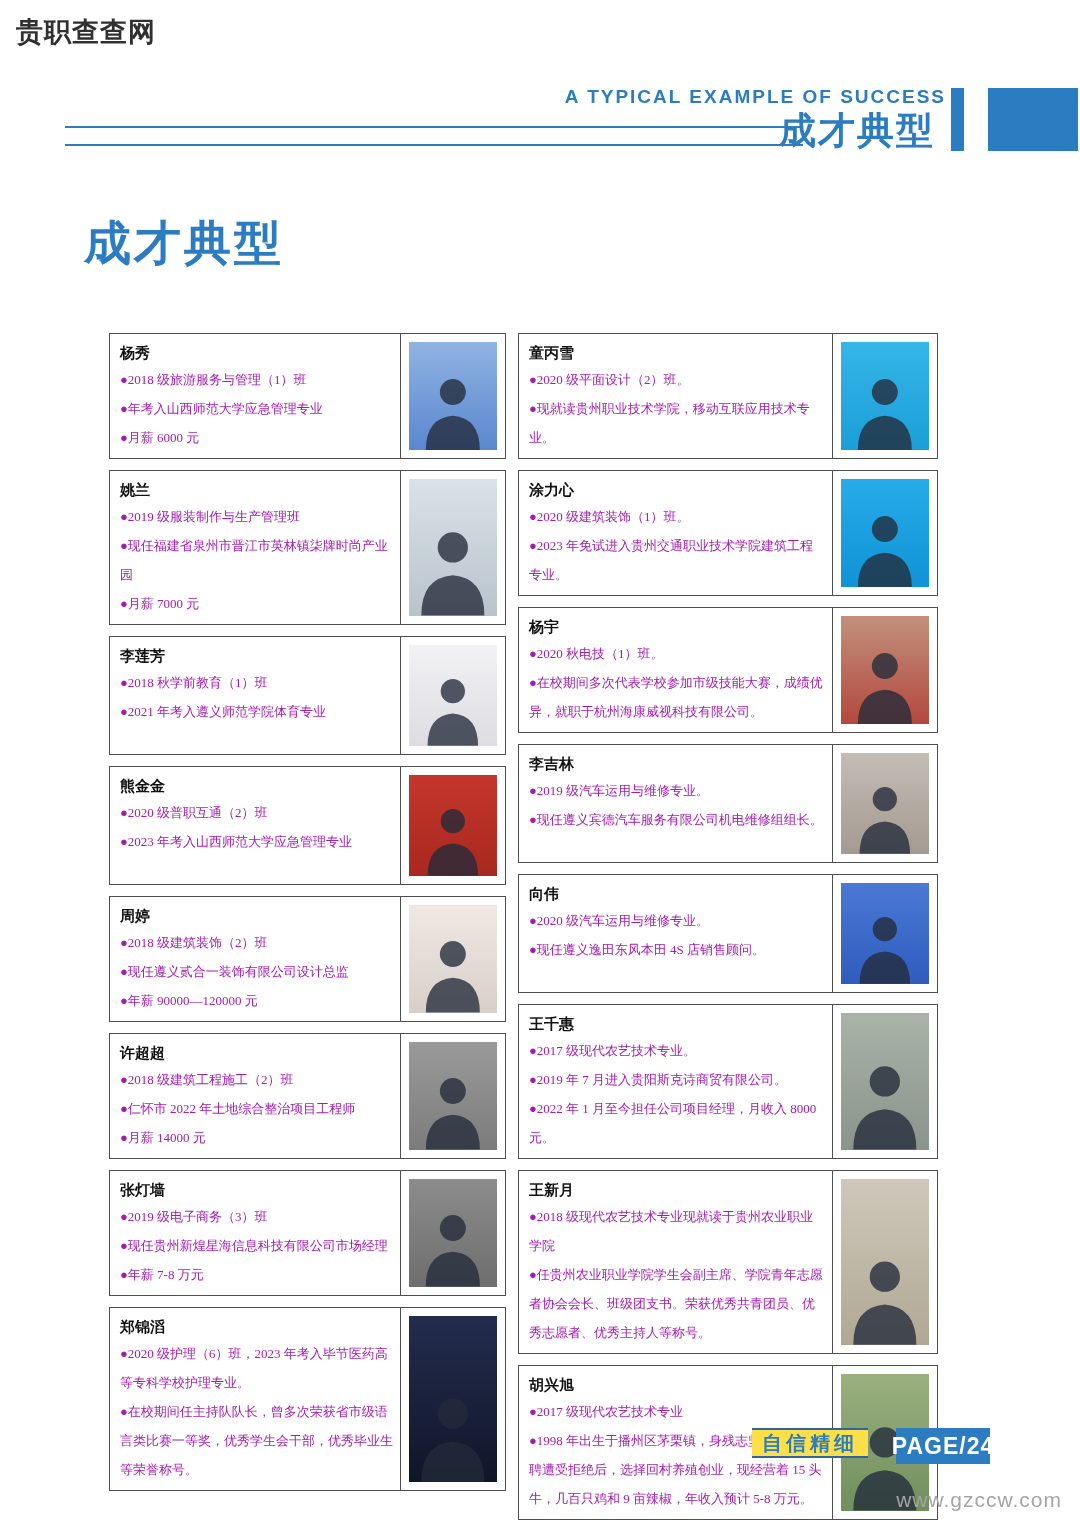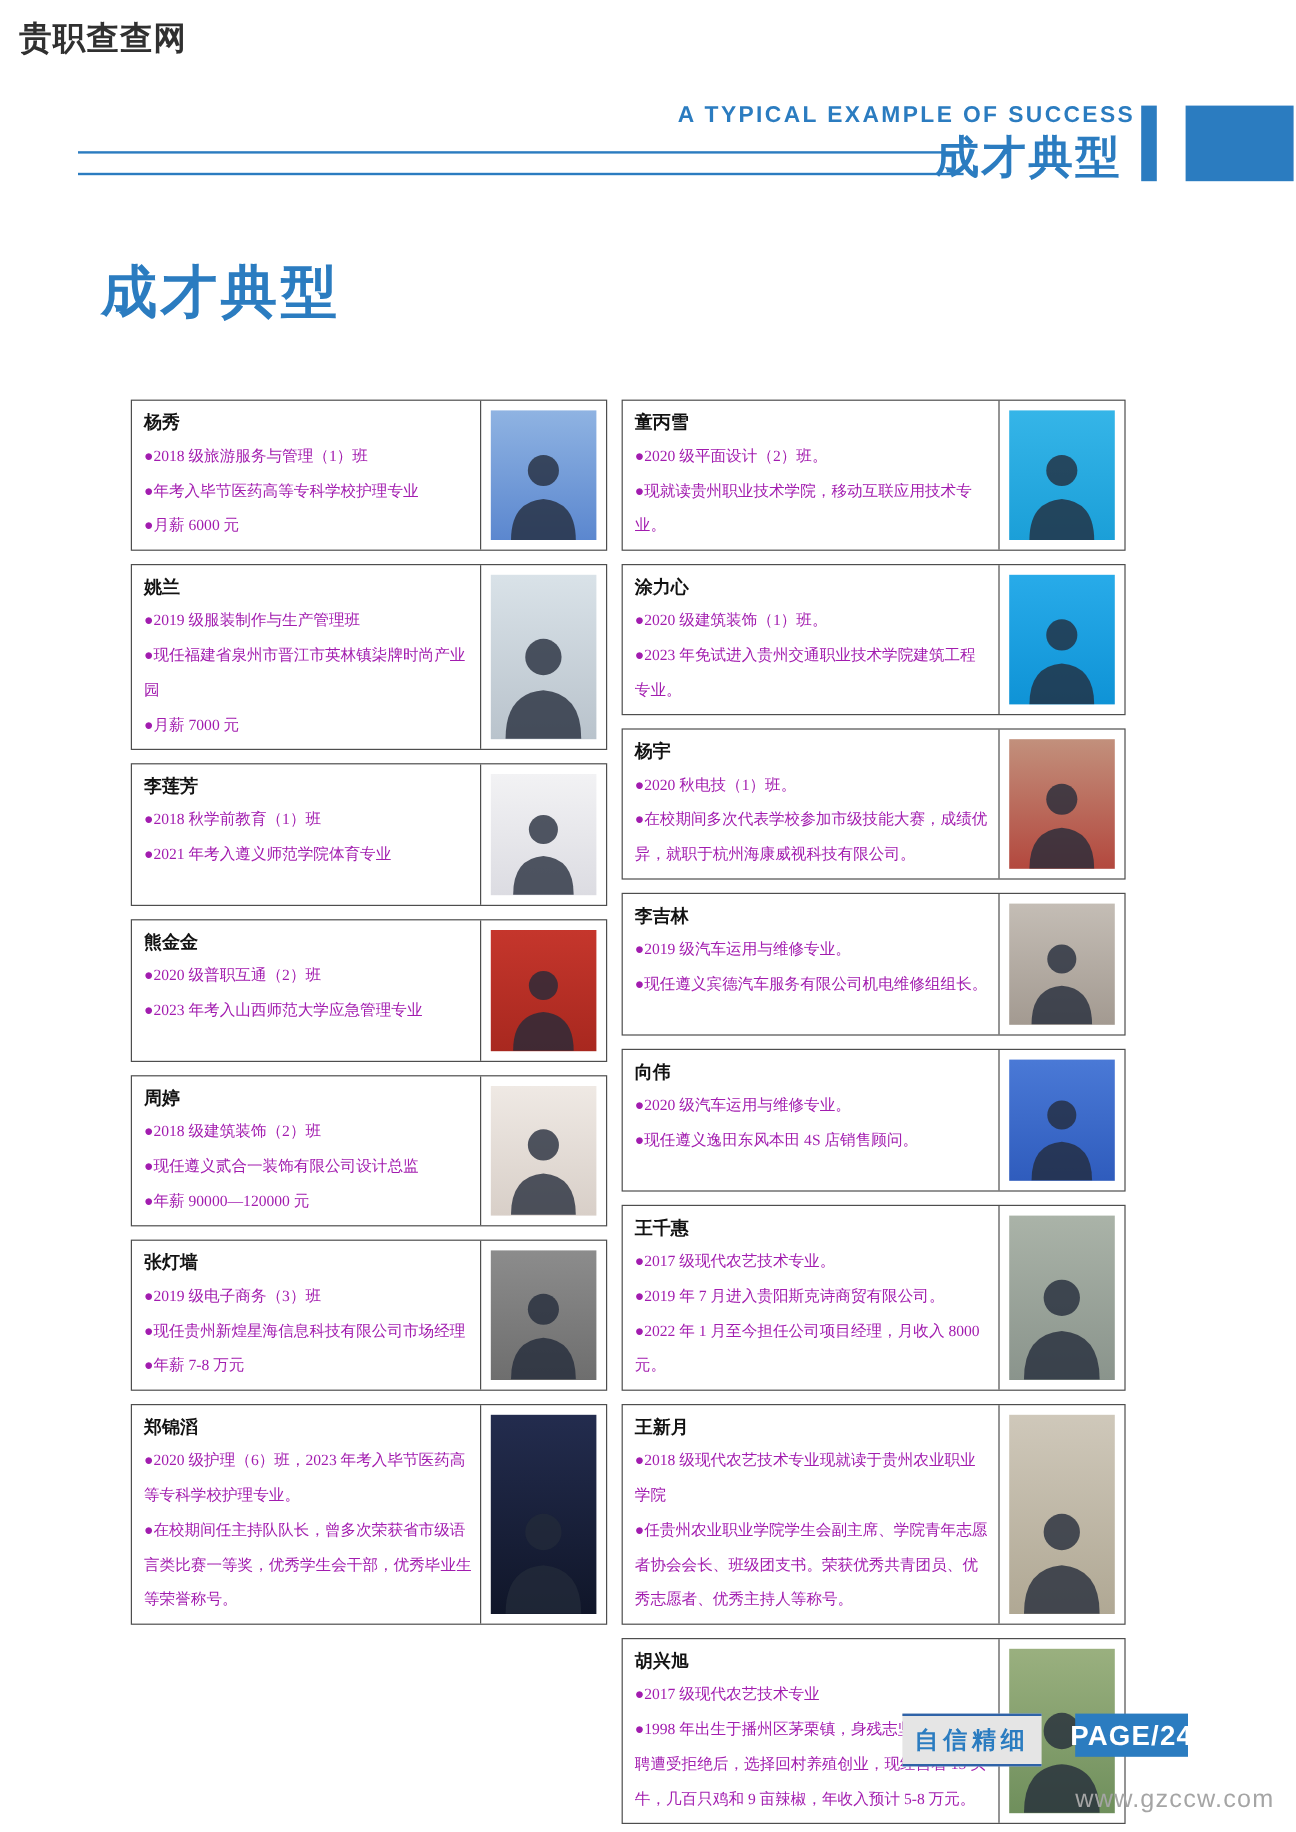--- a/index.html
+++ b/index.html
@@ -51,25 +51,25 @@
     width:88px; flex:0 0 88px; border-left:1.5px solid var(--border);
     display:flex; align-items:stretch; justify-content:center; padding:8px 8px; box-sizing:content-box;
   }
   .photo {
     width:100%; position:relative; overflow:hidden;
     display:flex; align-items:flex-end; justify-content:center;
   }
   .photo svg { width:86%; height:80%; display:block; }
   
   .footer-motto {
-    position:absolute; left:752px; top:1428px; width:116px; height:44px;
+    position:absolute; left:752px; top:1428px; width:116px; height:30px;
     border-top:2px solid #2f63a8; border-bottom:2px solid #2f63a8;
     display:flex; align-items:center; justify-content:center;
     color:var(--accent); font-size:20px; letter-spacing:4px; font-weight:600;
-    box-sizing:border-box; background:#e5e5e5;
+    box-sizing:border-box; background:#fde047;
   }
   .footer-page {
     position:absolute; left:868px; top:1428px; width:94px; height:36px;
     background:var(--accent); color:#ffffff; font-size:23px; font-weight:800;
     display:flex; align-items:center; justify-content:center; letter-spacing:1px;margin-left:28px;
   }
   .footer-site {
     position:absolute; right:18px; top:1488px;
     color:#a5a5a5; font-size:21px; letter-spacing:1px;text-align:right;
   }
@@ -86,21 +86,21 @@
 <div class="hdr-square"></div>
 
 <h1 class="page-title" style="margin:0">成才典型</h1>
 
 <div id="left-column" class="col">
   <div class="card">
     <div class="card-text">
       <div class="profile-name">杨秀</div>
       <div>
           <div class="bullet">●2018 级旅游服务与管理（1）班</div>
-          <div class="bullet">●年考入毕节医药高等专科学校护理专业</div>
+          <div class="bullet">●年考入山西师范大学应急管理专业</div>
           <div class="bullet">●月薪 6000 元</div>
         </div>
     </div>
     <div class="photo-cell">
       <div class="photo" style="background: linear-gradient(rgb(143, 179, 226), rgb(91, 135, 207));">
         <svg viewBox="0 0 60 80" preserveAspectRatio="xMidYMax meet">
           <circle cx="30" cy="26" r="12" fill="rgba(35,42,58,0.78)"></circle>
           <path d="M5 80 Q5 50 30 48 Q55 50 55 80 Z" fill="rgba(35,42,58,0.78)"></path>
         </svg>
       </div>
@@ -174,20 +174,38 @@
     <div class="photo-cell">
       <div class="photo" style="background: linear-gradient(rgb(239, 233, 228), rgb(216, 207, 200));">
         <svg viewBox="0 0 60 80" preserveAspectRatio="xMidYMax meet">
           <circle cx="30" cy="26" r="12" fill="rgba(35,42,58,0.78)"></circle>
           <path d="M5 80 Q5 50 30 48 Q55 50 55 80 Z" fill="rgba(35,42,58,0.78)"></path>
         </svg>
       </div>
     </div>
   </div>
 
+  <div class="card">
+    <div class="card-text">
+      <div class="profile-name">许超超</div>
+      <div>
+          <div class="bullet">●2018 级建筑工程施工（2）班</div>
+          <div class="bullet">●仁怀市 2022 年土地综合整治项目工程师</div>
+          <div class="bullet">●月薪 14000 元</div>
+        </div>
+    </div>
+    <div class="photo-cell">
+      <div class="photo" style="background: linear-gradient(rgb(154, 154, 154), rgb(124, 124, 124));">
+        <svg viewBox="0 0 60 80" preserveAspectRatio="xMidYMax meet">
+          <circle cx="30" cy="26" r="12" fill="rgba(35,42,58,0.78)"></circle>
+          <path d="M5 80 Q5 50 30 48 Q55 50 55 80 Z" fill="rgba(35,42,58,0.78)"></path>
+        </svg>
+      </div>
+    </div>
+  </div>
 
   <div class="card">
     <div class="card-text">
       <div class="profile-name">张灯墙</div>
       <div>
           <div class="bullet">●2019 级电子商务（3）班</div>
           <div class="bullet">●现任贵州新煌星海信息科技有限公司市场经理</div>
           <div class="bullet">●年薪 7-8 万元</div>
         </div>
     </div>

